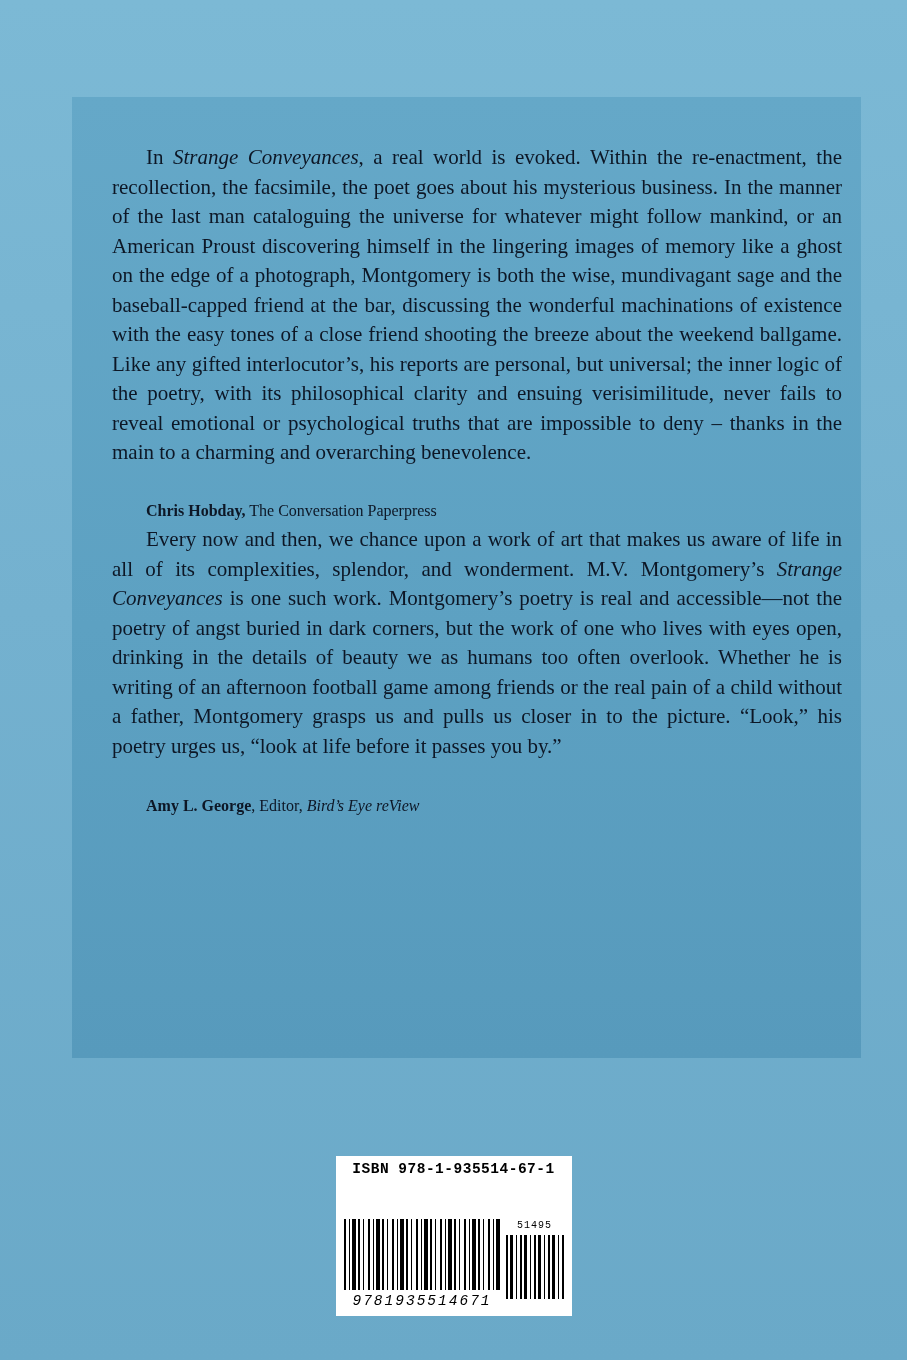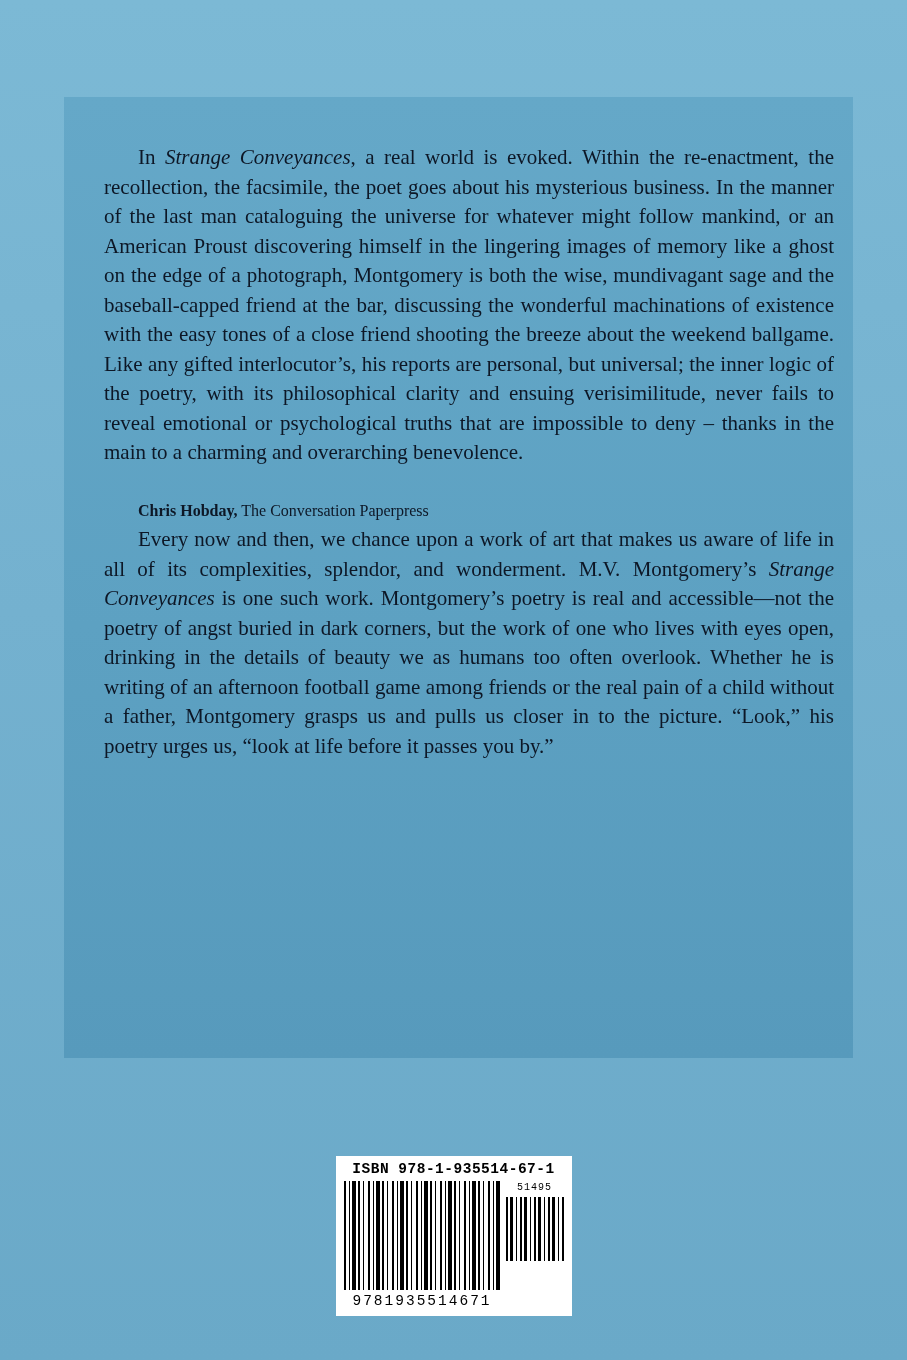--- a/index.html
+++ b/index.html
@@ -10,21 +10,21 @@
     overflow: hidden;
   }
   .cover {
     position: relative;
     width: 907px;
     height: 1360px;
     background: linear-gradient(180deg, #7cb9d5 0%, #74b1cf 45%, #6aa9c8 100%);
   }
   .panel {
     position: absolute;
-    left: 64px;
+    left: 72px;
     top: 97px;
     width: 789px;
     height: 961px;
     box-sizing: border-box;
     padding: 46px 19px 0 40px;
     background: linear-gradient(180deg, #65a8c8 0%, #5da1c2 55%, #579abc 100%);
   }
   .blurb {
     margin: 0;
     color: #0d1726;
@@ -50,20 +50,21 @@
     top: 1156px;
     left: 50%;
     transform: translateX(-50%);
     width: 236px;
     height: 160px;
     box-sizing: border-box;
     background: #ffffff;
     padding: 4px 8px 6px 8px;
     display: flex;
     flex-direction: column;
+    gap: 38px;
   }
   .barcode-header {
     font-family: "Liberation Mono", monospace;
     font-weight: bold;
     font-size: 14.5px;
     line-height: 18px;
     text-align: center;
     letter-spacing: 0.5px;
     color: #000;
     white-space: nowrap;
@@ -71,20 +72,21 @@
   .barcode-body {
     display: flex;
     flex: 1;
     margin-top: 3px;
     gap: 5px;
   }
   .barcode-main {
     flex: 1;
     display: flex;
     flex-direction: column;
+    font-style: italic;
   }
   .bars-main {
     flex: 1;
     background: repeating-linear-gradient(90deg,
       #000 0px 2px, #fff 2px 5px,
       #000 5px 6px, #fff 6px 8px,
       #000 8px 12px, #fff 12px 14px,
       #000 14px 16px, #fff 16px 19px,
       #000 19px 20px, #fff 20px 24px);
   }
@@ -126,20 +128,21 @@
 <div class="cover">
 
   <div class="panel">
 
     <p class="blurb blurb-1"><span>In </span><span class="italic">Strange Conveyances</span><span>, a real world is evoked. Within the re-enactment, the recollection, the facsimile, the poet goes about his mysterious business. In the manner of the last man cataloguing the universe for whatever might follow mankind, or an American Proust discovering himself in the lingering images of memory like a ghost on the edge of a photograph, Montgomery is both the wise, mundivagant sage and the baseball-capped friend at the bar, discussing the wonderful machinations of existence with the easy tones of a close friend shooting the breeze about the weekend ballgame. Like any gifted interlocutor’s, his reports are personal, but universal; the inner logic of the poetry, with its philosophical clarity and ensuing verisimilitude, never fails to reveal emotional or psychological truths that are impossible to deny – thanks in the main to a charming and overarching benevolence.</span></p>
 
     <p class="attribution attribution-1"><span class="bold">Chris Hobday,</span><span> The Conversation Paperpress</span></p>
 
     <p class="blurb blurb-2"><span>Every now and then, we chance upon a work of art that makes us aware of life in all of its complexities, splendor, and wonderment.  M.V. Montgomery’s </span><span class="italic">Strange Conveyances</span><span> is one such work.  Montgomery’s poetry is real and accessible—not the poetry of angst buried in dark corners, but the work of one who lives with eyes open, drinking in the details of beauty we as humans too often overlook. Whether he is writing of an afternoon football game among friends or the real pain of a child without a father, Montgomery grasps us and pulls us closer in to the picture. “Look,” his poetry urges us, “look at life before it passes you by.”</span></p>
 
+    <p class="attribution attribution-2"><span class="bold">Amy L. George</span><span>, Editor, </span><span class="italic">Bird’s Eye reView</span></p>
 
   </div>
 
   <div class="barcode">
     <div class="barcode-header">ISBN 978-1-935514-67-1</div>
     <div class="barcode-body">
       <div class="barcode-main">
         <div class="bars-main"></div>
         <div class="barcode-number">9781935514671</div>
       </div>

